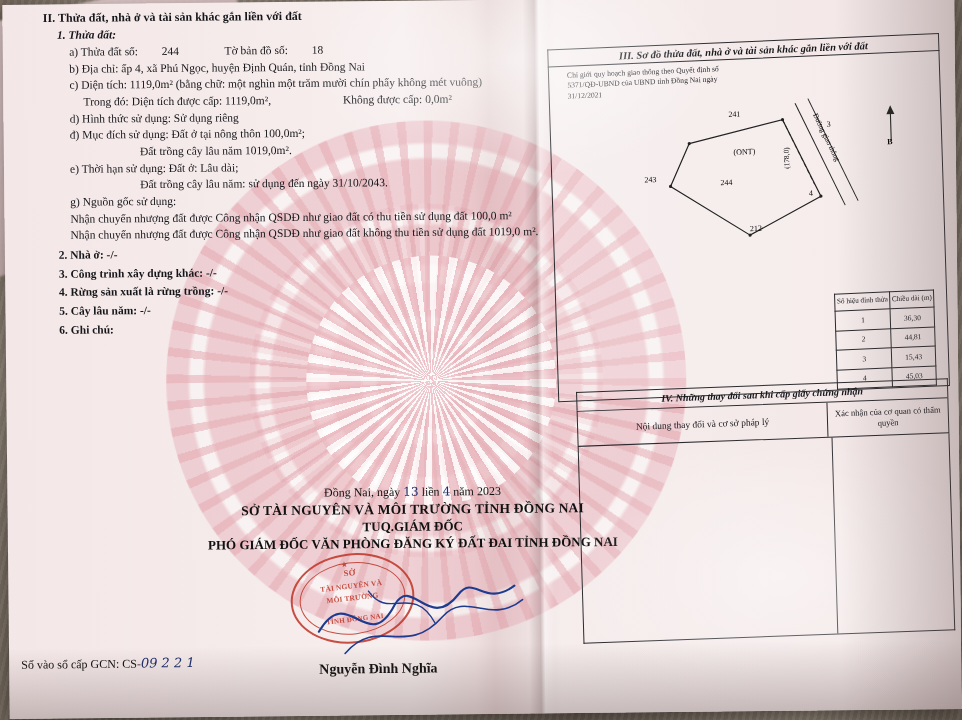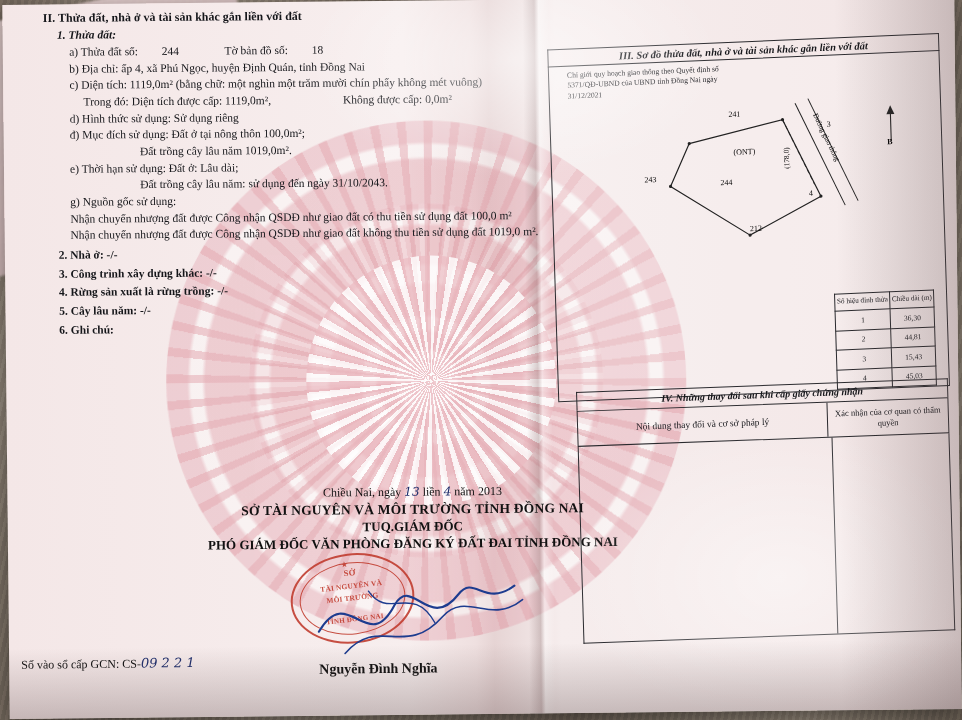--- a/index.html
+++ b/index.html
@@ -131,21 +131,21 @@
   #sec4 .body{display:flex;height:196px;border:1px solid #2a2a2e;border-top:none;}
   #sec4 .body .c1{flex:1 1 auto;border-right:1px solid #2a2a2e;}
   #sec4 .body .c2{width:116px;}
 
   
   #sig{
     position:absolute;left:170px;top:484px;width:470px;text-align:center;
     color:#111;transform:rotate(0.1deg);
   }
   #sig .line1{font-size:12px;}
-  #sig .hw{font-family:"DejaVu Serif", serif;font-style:italic;color:#1d2d6b;}
+  #sig .hw{font-family:"DejaVu Serif", serif;color:#1d2d6b;}
   #sig .line2{font-size:13.5px;font-weight:bold;letter-spacing:.2px;margin-top:2px;}
   #sig .line3{font-size:13px;font-weight:bold;margin-top:1px;}
   #sig .line4{font-size:13px;font-weight:bold;margin-top:1px;}
   #signer{
     position:absolute;left:310px;top:660px;font-size:14px;font-weight:bold;color:#111;
   }
   
   #seal{
     position:absolute;left:282px;top:552px;width:120px;height:86px;
     border:2.4px solid #c0392b;border-radius:50%;
@@ -297,25 +297,25 @@
       <div class="c2">Xác nhận của cơ quan có thẩm quyền</div>
     </div>
     <div class="body">
       <div class="c1"></div>
       <div class="c2"></div>
     </div>
   </div>
 
   <div id="sig">
     <div class="line1">
-      <span>Chiều Nai, ngày</span>
+      <span>Đồng Nai, ngày</span>
       <span class="hw">13</span>
       <span>liền</span>
       <span class="hw">4</span>
-      <span>năm 2013</span>
+      <span>năm 2023</span>
     </div>
     <div class="line2">SỞ TÀI NGUYÊN VÀ MÔI TRƯỜNG TỈNH ĐỒNG NAI</div>
     <div class="line3">TUQ.GIÁM ĐỐC</div>
     <div class="line4">PHÓ GIÁM ĐỐC VĂN PHÒNG ĐĂNG KÝ ĐẤT ĐAI TỈNH ĐỒNG NAI</div>
   </div>
 
   <div id="seal">
     <div class="inner"></div>
     <div class="star">★</div>
     <div class="t t1">SỞ</div>

